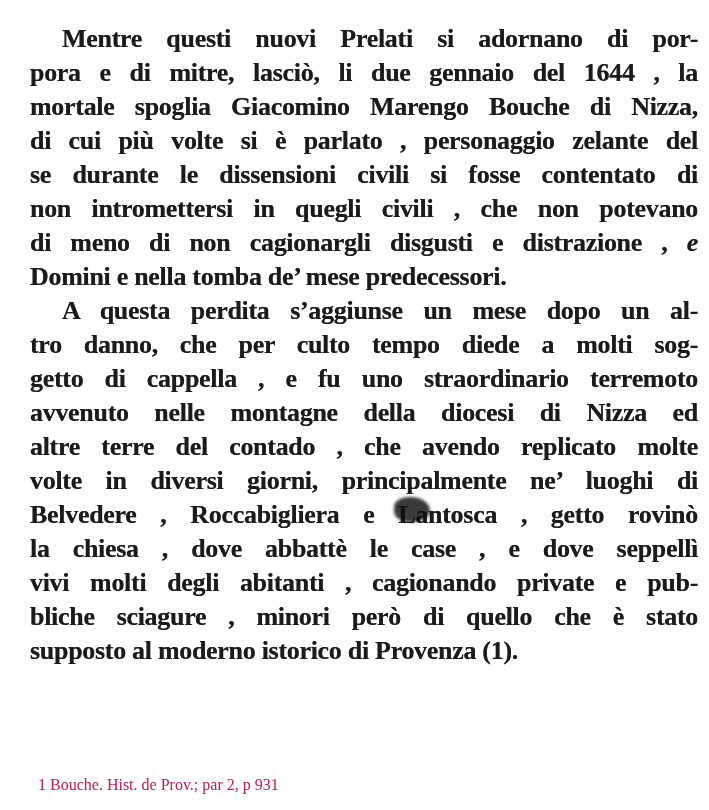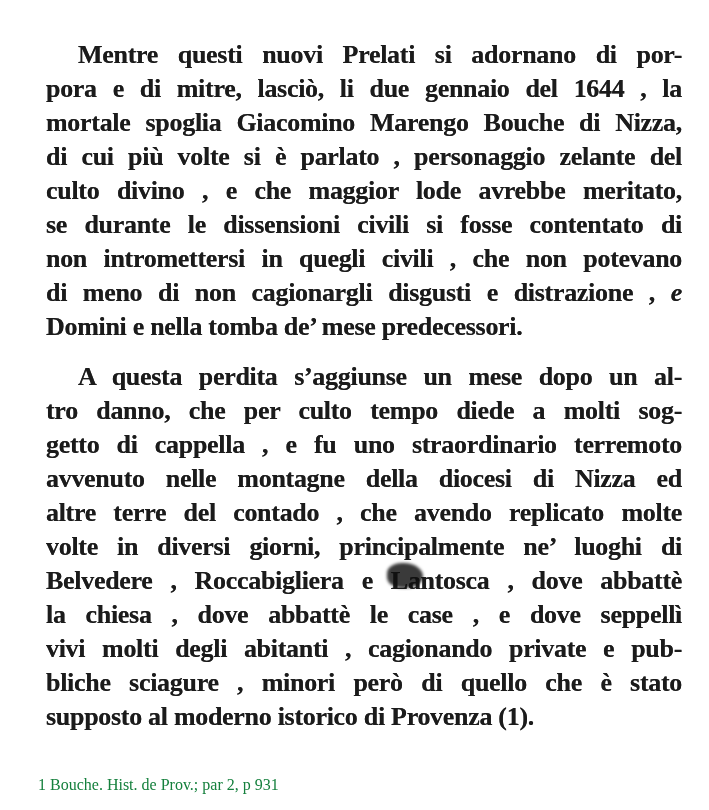--- a/index.html
+++ b/index.html
@@ -20,21 +20,21 @@
     left: 30px;
     top: 22px;
     width: 668px;
     font-size: 26px;
     line-height: 34px;
     font-weight: 700;
     letter-spacing: -0.3px;
     color: #1b1b1b;
     text-shadow: 0 0 0.6px rgba(25,25,25,0.75);
   }
-  .paragraph { margin: 16px; }
+  .paragraph { margin: 0; }
   .line {
     text-align: justify;
     text-align-last: justify;
     white-space: normal;
     min-height: 34px;
   }
   .line.lastline {
     text-align-last: left;
   }
   .line.indent {
@@ -60,48 +60,47 @@
     z-index: 1;
     pointer-events: none;
   }
   .footnote {
     position: absolute;
     left: 38px;
     top: 776px;
     font-size: 16px;
     font-weight: 400;
     letter-spacing: 0;
-    color: #15803d;
+    color: #be185d;
     font-family: "Liberation Serif", "DejaVu Serif", serif;
   }
 </style>
 </head>
 <body>
 
 <div class="page">
   <div class="text-block">
       <div class="paragraph">
         <div class="line indent"><span>Mentre questi nuovi Prelati si adornano di por-</span></div>
         <div class="line"><span>pora e di mitre, lasciò, li due gennaio del 1644 , la</span></div>
         <div class="line"><span>mortale spoglia Giacomino Marengo Bouche di Nizza,</span></div>
         <div class="line"><span>di cui più volte si è parlato , personaggio zelante del</span></div>
-        <div class="line"><span>culto divino , e che maggior lode avrebbe meritato,</span></div>
         <div class="line"><span>se durante le dissensioni civili si fosse contentato di</span></div>
         <div class="line"><span>non intromettersi in quegli civili , che non potevano</span></div>
         <div class="line"><span>di meno di non cagionargli disgusti e distrazione , </span><span class="italic">e</span></div>
         <div class="line lastline"><span>Domini e nella tomba de’ mese predecessori.</span></div>
       </div>
       <div class="paragraph">
         <div class="line indent"><span>A questa perdita s’aggiunse un mese dopo un al-</span></div>
         <div class="line"><span>tro danno, che per culto tempo diede a molti sog-</span></div>
         <div class="line"><span>getto di cappella , e fu uno straordinario terremoto</span></div>
         <div class="line"><span>avvenuto nelle montagne della diocesi di Nizza ed</span></div>
         <div class="line"><span>altre terre del contado , che avendo replicato molte</span></div>
         <div class="line"><span>volte in diversi giorni, principalmente ne’ luoghi di</span></div>
-        <div class="line"><span>Belvedere , Roccabigliera e </span><span class="smudge">Lantosca</span><span> , dove abbattè</span></div>
+        <div class="line"><span>Belvedere , Roccabigliera e </span><span class="smudge">Lantosca</span><span> , getto rovinò</span></div>
         <div class="line"><span>la chiesa , dove abbattè le case , e dove seppellì</span></div>
         <div class="line"><span>vivi molti degli abitanti , cagionando private e pub-</span></div>
         <div class="line"><span>bliche sciagure , minori però di quello che è stato</span></div>
         <div class="line lastline"><span>supposto al moderno istorico di Provenza (1).</span></div>
       </div>
     </div>
   <div class="footnote">1 Bouche. Hist. de Prov.; par 2, p 931</div>
 </div>
 
 </body></html>

